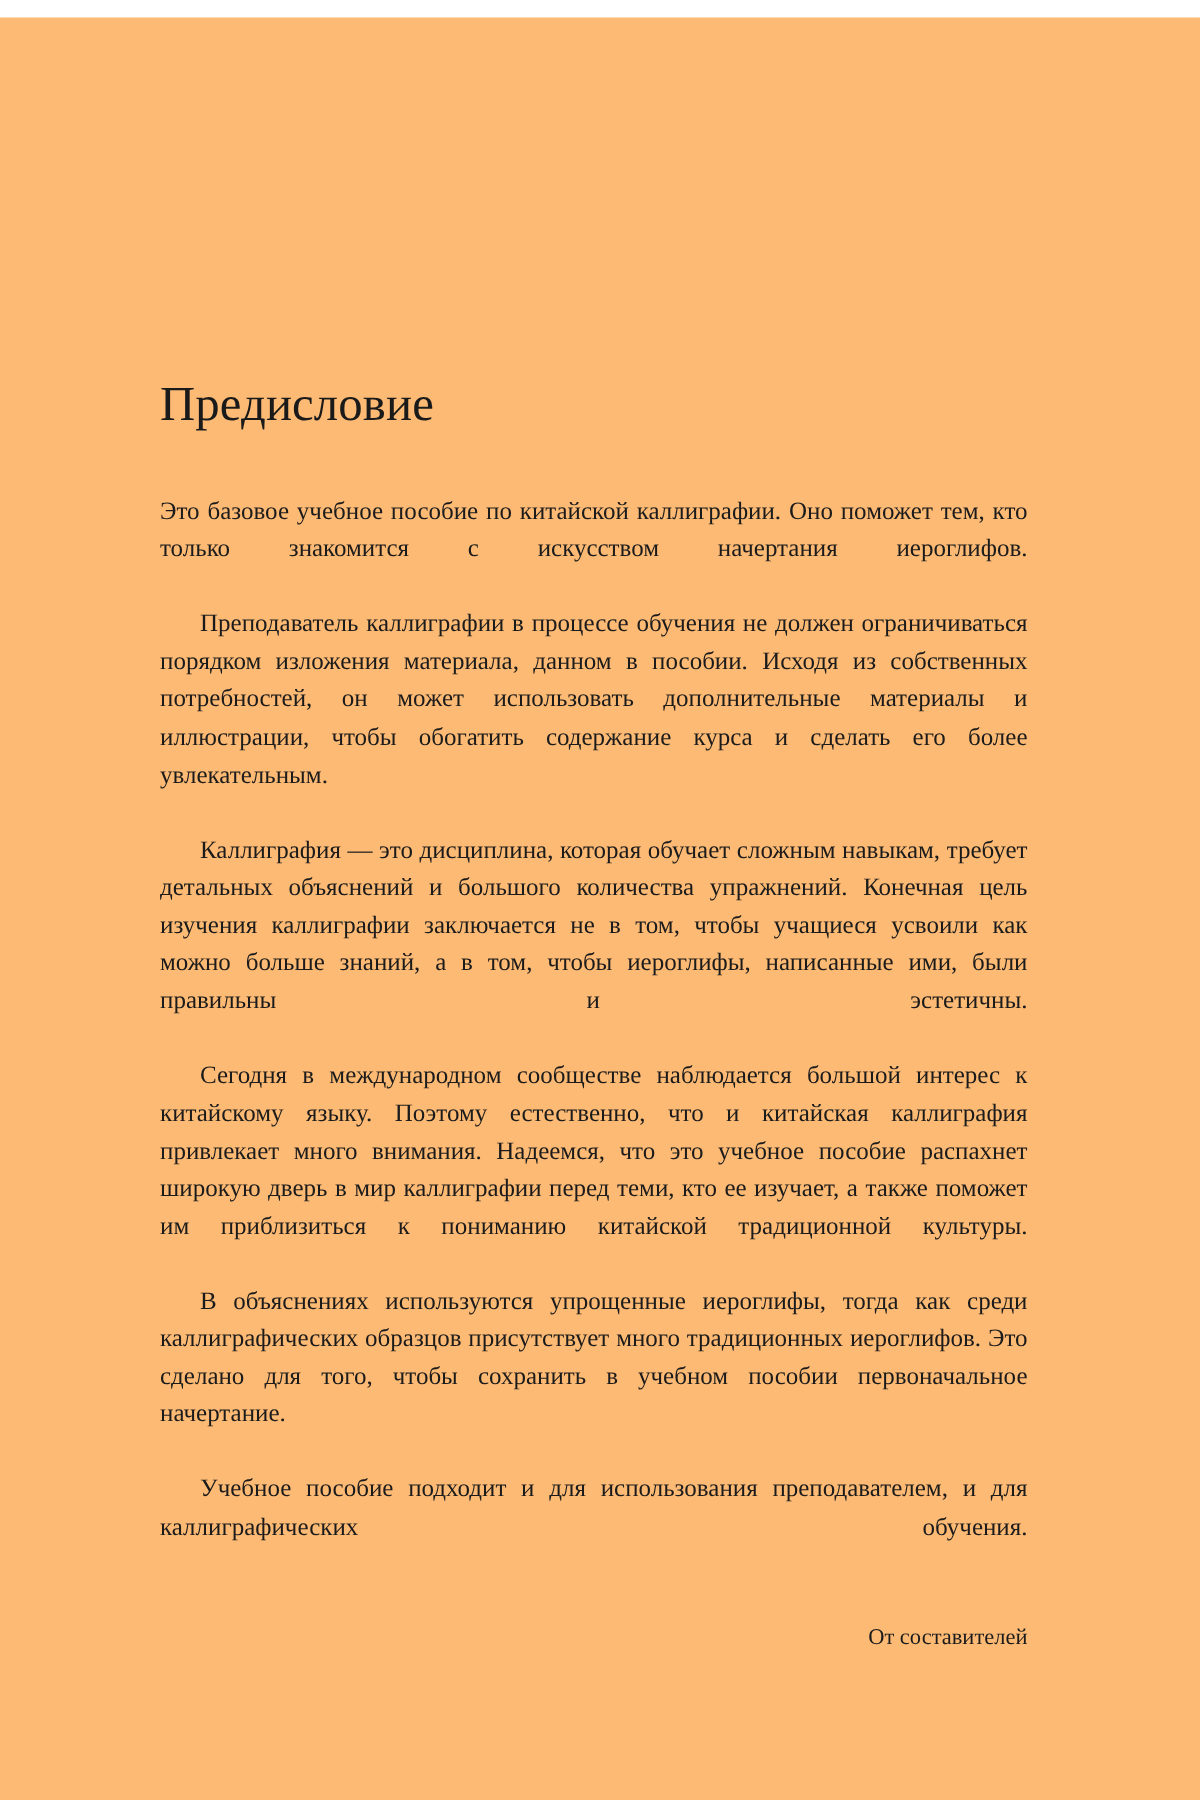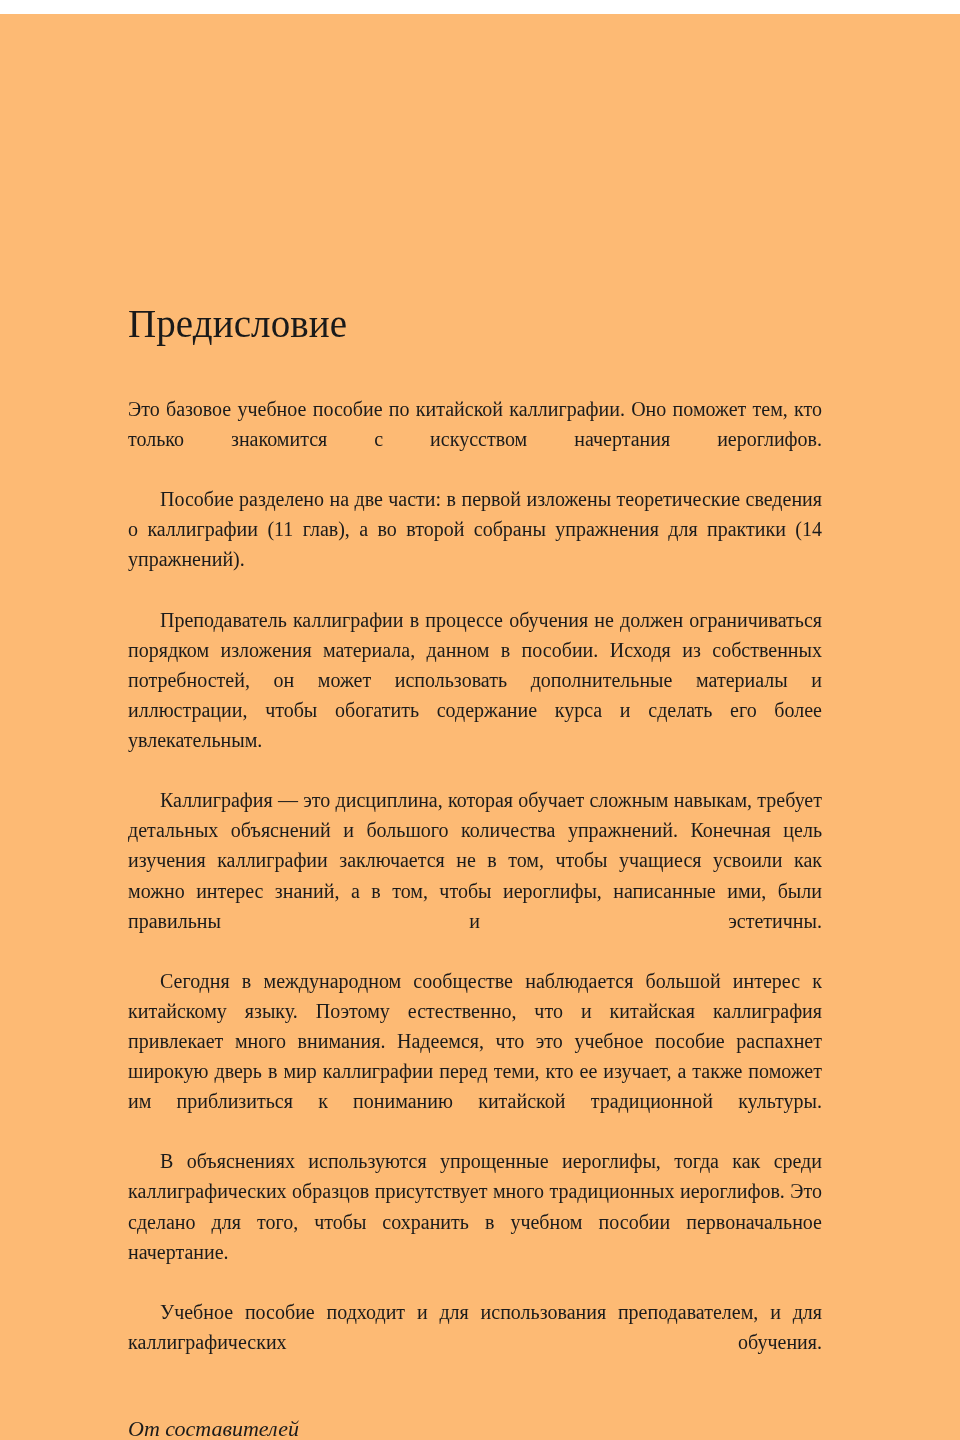--- a/index.html
+++ b/index.html
@@ -58,44 +58,42 @@
 
   
   .body-text::after {
     content: "";
     display: inline-block;
     width: 100%;
   }
 
   .signature {
     font-family: "Liberation Serif", "DejaVu Serif", serif;
-    font-size: 22px;
+    font-size: 18px;
     line-height: 30.1px;
-    font-style: italic;
     color: #1b1b1b;
-    text-align: left;
+    text-align: right;
     margin: 27px 0 0 0;
   }
 </style>
 </head>
 <body>
 
 <div class="page">
 
   <div class="content-block">
 
     <h1 class="page-title">Предисловие</h1>
 
     <p class="body-text">Это базовое учебное пособие по китайской каллиграфии. Оно поможет тем, кто только знакомится с искусством начертания иероглифов.</p>
 
-    <p class="body-text indent">Пособие разделено на две части: в первой изложены теоретические сведения о каллиграфии (11 глав), а во второй собраны упражнения для практики (14 упражнений).</p>
 
     <p class="body-text indent">Преподаватель каллиграфии в процессе обучения не должен ограничиваться порядком изложения материала, данном в пособии. Исходя из собственных потребностей, он может использовать дополнительные материалы и иллюстрации, чтобы обогатить содержание курса и сделать его более увлекательным.</p>
 
-    <p class="body-text indent">Каллиграфия — это дисциплина, которая обучает сложным навыкам, требует детальных объяснений и большого количества упражнений. Конечная цель изучения каллиграфии заключается не в том, чтобы учащиеся усвоили как можно интерес знаний, а в том, чтобы иероглифы, написанные ими, были правильны и эстетичны.</p>
+    <p class="body-text indent">Каллиграфия — это дисциплина, которая обучает сложным навыкам, требует детальных объяснений и большого количества упражнений. Конечная цель изучения каллиграфии заключается не в том, чтобы учащиеся усвоили как можно больше знаний, а в том, чтобы иероглифы, написанные ими, были правильны и эстетичны.</p>
 
     <p class="body-text indent">Сегодня в международном сообществе наблюдается большой интерес к китайскому языку. Поэтому естественно, что и китайская каллиграфия привлекает много внимания. Надеемся, что это учебное пособие распахнет широкую дверь в мир каллиграфии перед теми, кто ее изучает, а также поможет им приблизиться к пониманию китайской традиционной культуры.</p>
 
     <p class="body-text indent">В объяснениях используются упрощенные иероглифы, тогда как среди каллиграфических образцов присутствует много традиционных иероглифов. Это сделано для того, чтобы сохранить в учебном пособии первоначальное начертание.</p>
 
     <p class="body-text indent">Учебное пособие подходит и для использования преподавателем, и для каллиграфических обучения.</p>
 
     <p class="signature">От составителей</p>
 
   </div>

